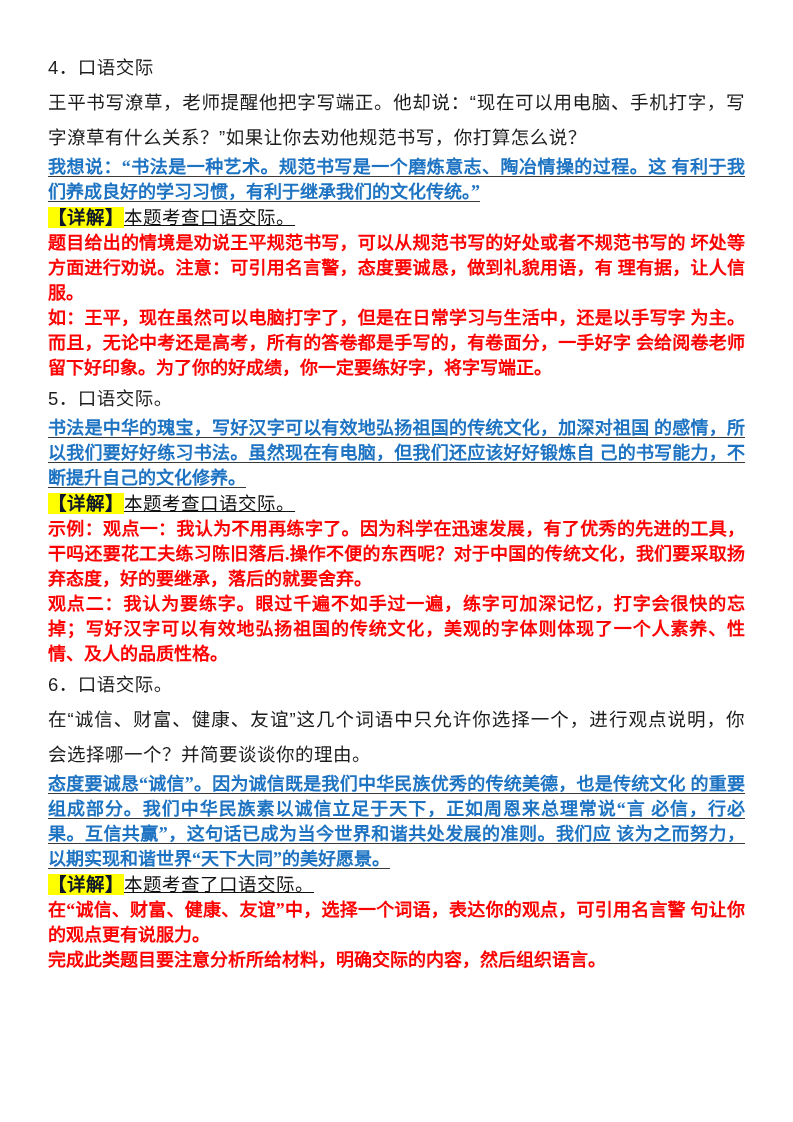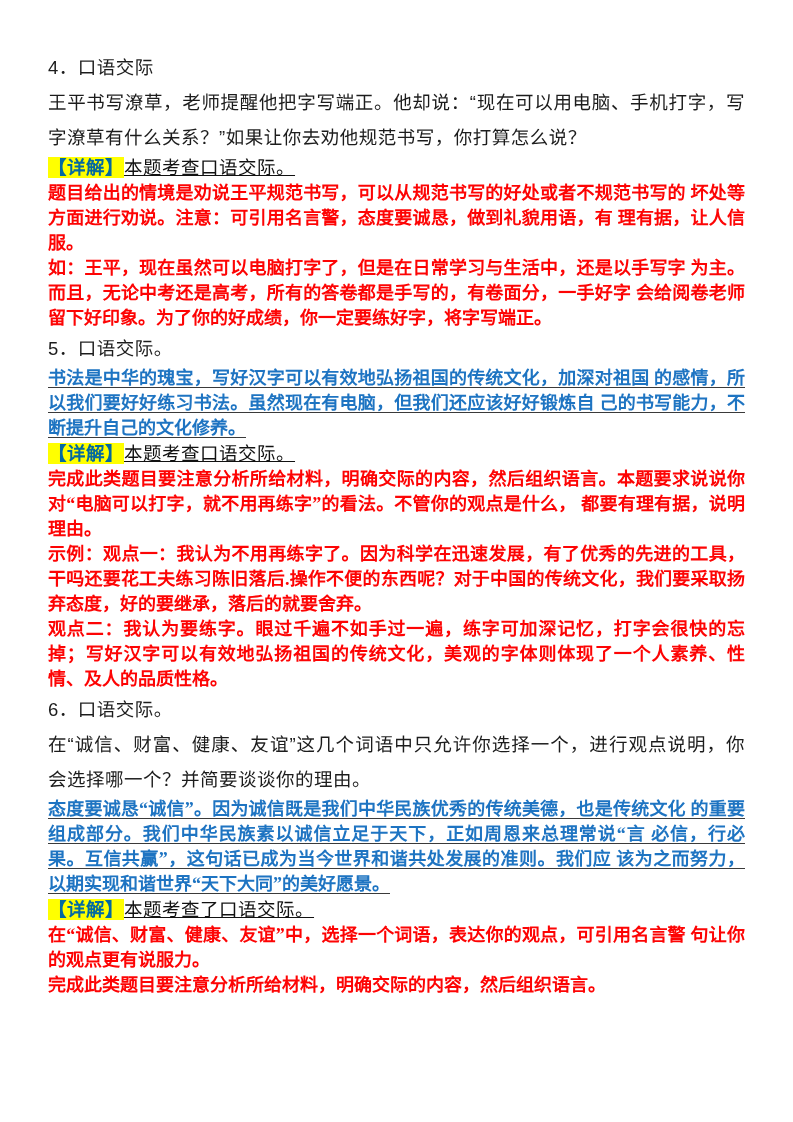--- a/index.html
+++ b/index.html
@@ -49,50 +49,50 @@
     text-align: justify;
   }
   
   .detail {
     font-size: 18.5px;
     line-height: 26px;
     text-align: left;
   }
   .detail-label {
     font-family: "Liberation Sans", sans-serif;
-    color: #0369a1;
+    color: #0f172a;
     background: #ffff00;
     font-weight: bold;
     letter-spacing: 0.5px;
   }
   .detail-heading {
     font-family: "Liberation Sans", sans-serif;
     color: #111111;
     letter-spacing: 0.5px;
     text-decoration: underline;
   }
 </style>
 </head>
 <body>
 
 <main class="page">
 
   <section class="exercise">
     <p class="black title">4．口语交际</p>
     <p class="black">王平书写潦草，老师提醒他把字写端正。他却说：“现在可以用电脑、手机打字，写字潦草有什么关系？”如果让你去劝他规范书写，你打算怎么说？</p>
+    <p class="blue">我想说：“书法是一种艺术。规范书写是一个磨炼意志、陶冶情操的过程。这 有利于我们养成良好的学习习惯，有利于继承我们的文化传统。”</p>
     <p class="detail"><span class="detail-label">【详解】</span><span class="detail-heading">本题考查口语交际。</span></p>
     <p class="red">题目给出的情境是劝说王平规范书写，可以从规范书写的好处或者不规范书写的 坏处等方面进行劝说。注意：可引用名言警，态度要诚恳，做到礼貌用语，有 理有据，让人信服。</p>
     <p class="red">如：王平，现在虽然可以电脑打字了，但是在日常学习与生活中，还是以手写字 为主。而且，无论中考还是高考，所有的答卷都是手写的，有卷面分，一手好字 会给阅卷老师留下好印象。为了你的好成绩，你一定要练好字，将字写端正。</p>
   </section>
 
   <section class="exercise">
     <p class="black title">5．口语交际。</p>
     <p class="blue">书法是中华的瑰宝，写好汉字可以有效地弘扬祖国的传统文化，加深对祖国 的感情，所以我们要好好练习书法。虽然现在有电脑，但我们还应该好好锻炼自 己的书写能力，不断提升自己的文化修养。</p>
     <p class="detail"><span class="detail-label">【详解】</span><span class="detail-heading">本题考查口语交际。</span></p>
-    <p class="red">完成此类题目要注意分析所给材料，明确交际的内容，然后组织语言。本题要求说说你对“电脑可以打字，就不用再练字”的看法。不管你的观点是什么， 都要有理有据，说明理由。</p>
     <p class="red">示例：观点一：我认为不用再练字了。因为科学在迅速发展，有了优秀的先进的工具，干吗还要花工夫练习陈旧落后.操作不便的东西呢？对于中国的传统文化，我们要采取扬弃态度，好的要继承，落后的就要舍弃。</p>
     <p class="red">观点二：我认为要练字。眼过千遍不如手过一遍，练字可加深记忆，打字会很快的忘掉；写好汉字可以有效地弘扬祖国的传统文化，美观的字体则体现了一个人素养、性情、及人的品质性格。</p>
   </section>
 
   <section class="exercise">
     <p class="black title">6．口语交际。</p>
     <p class="black">在“诚信、财富、健康、友谊”这几个词语中只允许你选择一个，进行观点说明，你 会选择哪一个？并简要谈谈你的理由。</p>
     <p class="blue">态度要诚恳“诚信”。因为诚信既是我们中华民族优秀的传统美德，也是传统文化 的重要组成部分。我们中华民族素以诚信立足于天下，正如周恩来总理常说“言 必信，行必果。互信共赢”，这句话已成为当今世界和谐共处发展的准则。我们应 该为之而努力，以期实现和谐世界“天下大同”的美好愿景。</p>
     <p class="detail"><span class="detail-label">【详解】</span><span class="detail-heading">本题考查了口语交际。</span></p>
     <p class="red">在“诚信、财富、健康、友谊”中，选择一个词语，表达你的观点，可引用名言警 句让你的观点更有说服力。</p>

